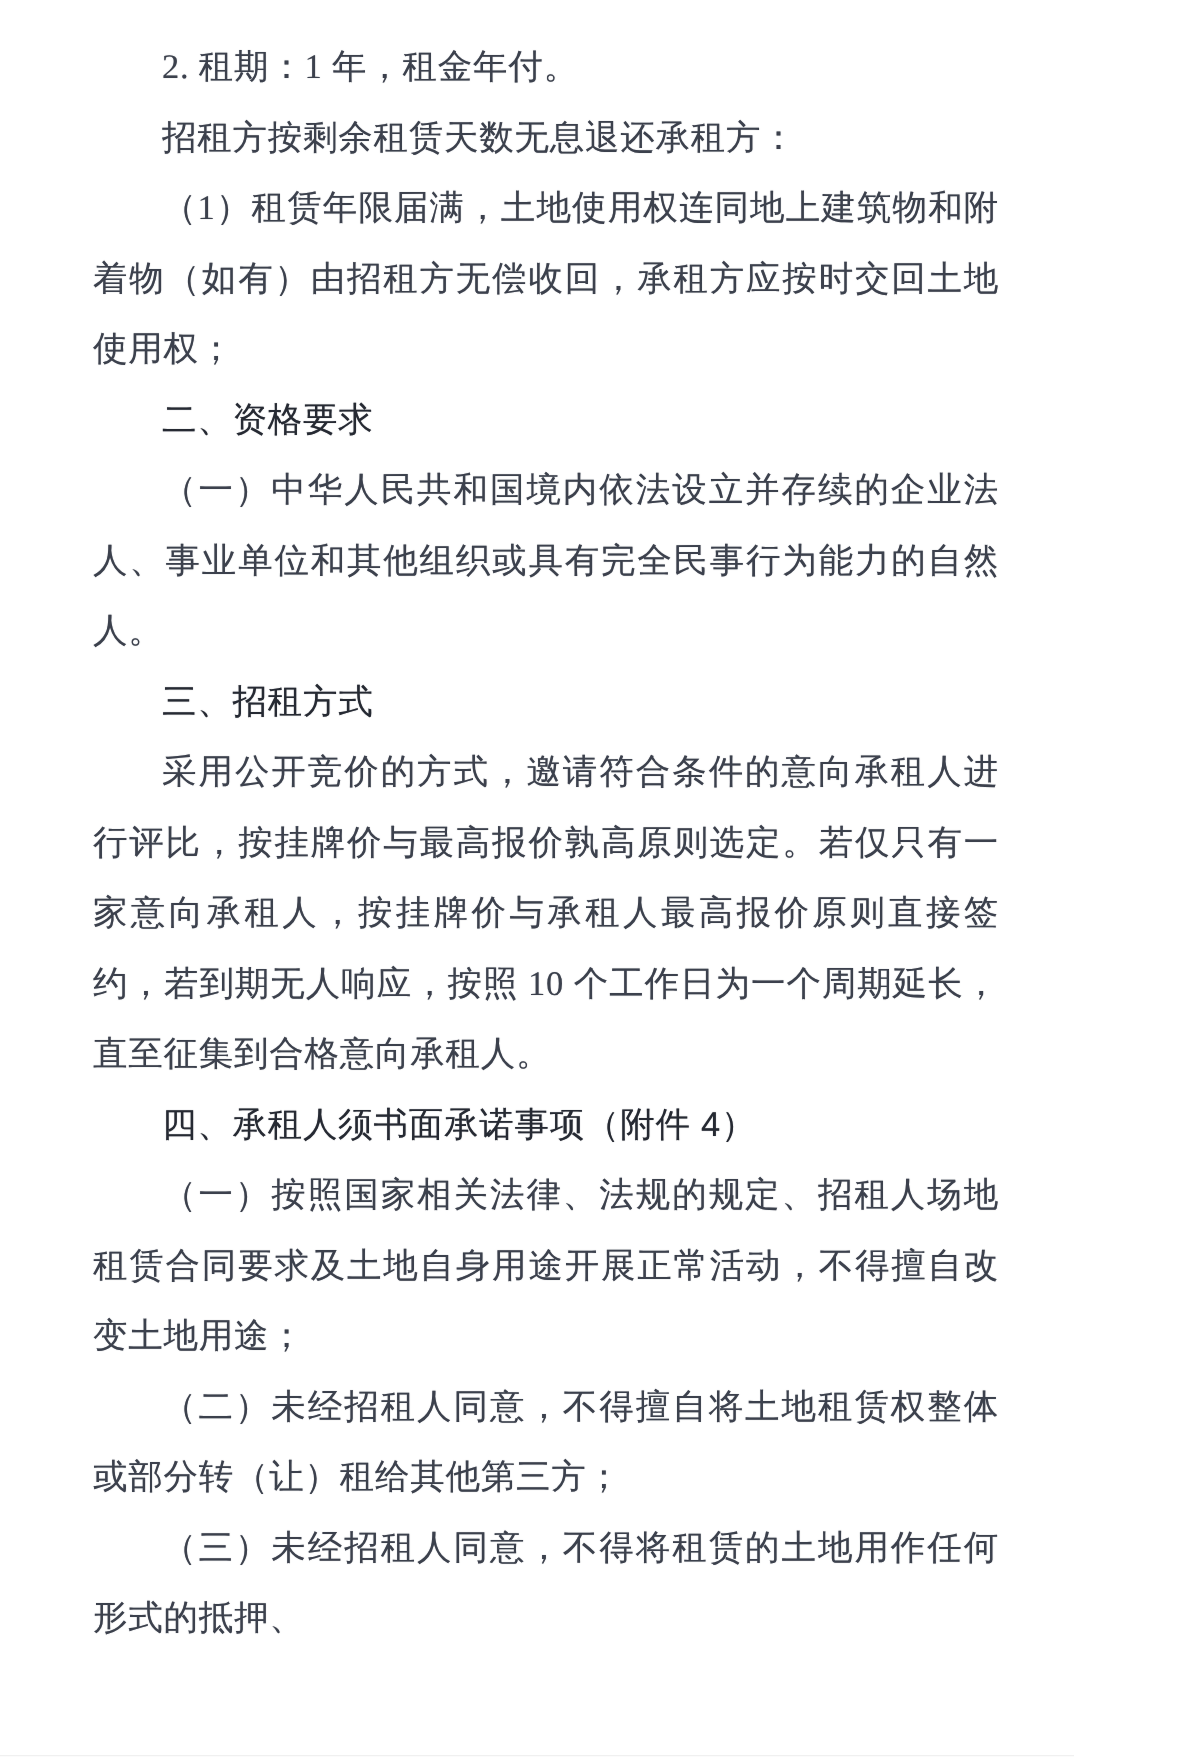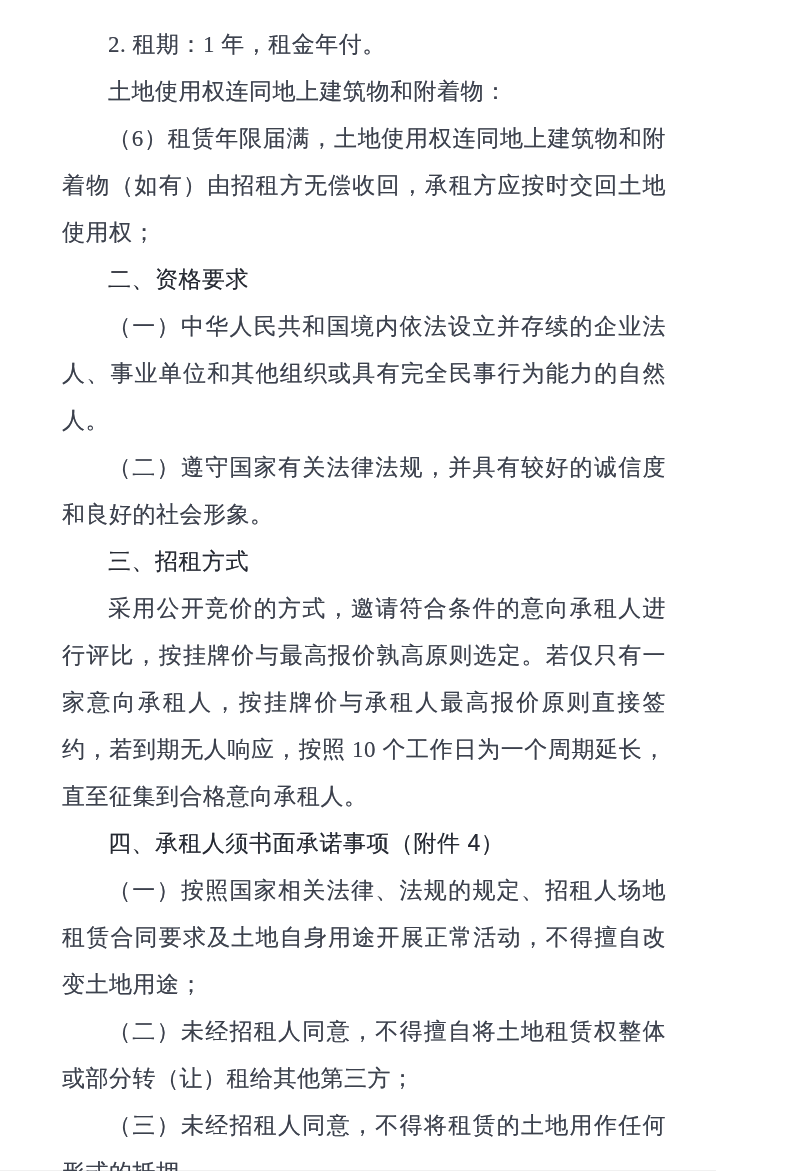--- a/index.html
+++ b/index.html
@@ -41,25 +41,24 @@
     color: #262a33;
     text-shadow: 0 0 0.6px rgba(38, 42, 51, 0.6);
   }
 </style>
 </head>
 <body>
 
 <div class="doc-page">
   <div class="doc-body">
     <p>2. 租期：1 年，租金年付。</p>
-    <p>土地使用权连同地上建筑物和附着物：</p>
-    <p>（6）租赁年限届满，土地使用权连同地上建筑物和附着物（如有）由招租方无偿收回，承租方应按时交回土地使用权；</p>
+    <p>招租方按剩余租赁天数无息退还承租方：</p>
+    <p>（1）租赁年限届满，土地使用权连同地上建筑物和附着物（如有）由招租方无偿收回，承租方应按时交回土地使用权；</p>
     <p class="heading">二、资格要求</p>
     <p>（一）中华人民共和国境内依法设立并存续的企业法人、事业单位和其他组织或具有完全民事行为能力的自然人。</p>
-    <p>（二）遵守国家有关法律法规，并具有较好的诚信度和良好的社会形象。</p>
     <p class="heading">三、招租方式</p>
     <p>采用公开竞价的方式，邀请符合条件的意向承租人进行评比，按挂牌价与最高报价孰高原则选定。若仅只有一家意向承租人，按挂牌价与承租人最高报价原则直接签约，若到期无人响应，按照 10 个工作日为一个周期延长，直至征集到合格意向承租人。</p>
     <p class="heading">四、承租人须书面承诺事项（附件 4）</p>
     <p>（一）按照国家相关法律、法规的规定、招租人场地租赁合同要求及土地自身用途开展正常活动，不得擅自改变土地用途；</p>
     <p>（二）未经招租人同意，不得擅自将土地租赁权整体或部分转（让）租给其他第三方；</p>
     <p>（三）未经招租人同意，不得将租赁的土地用作任何形式的抵押、</p>
   </div>
 </div>
 
 </body></html>

